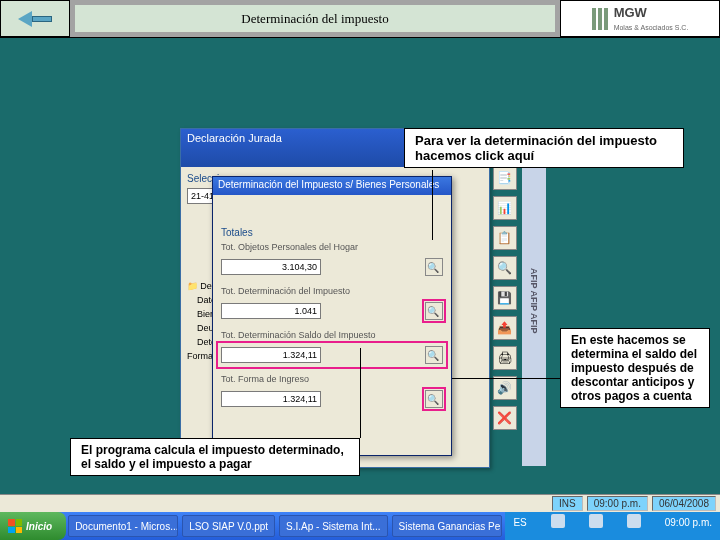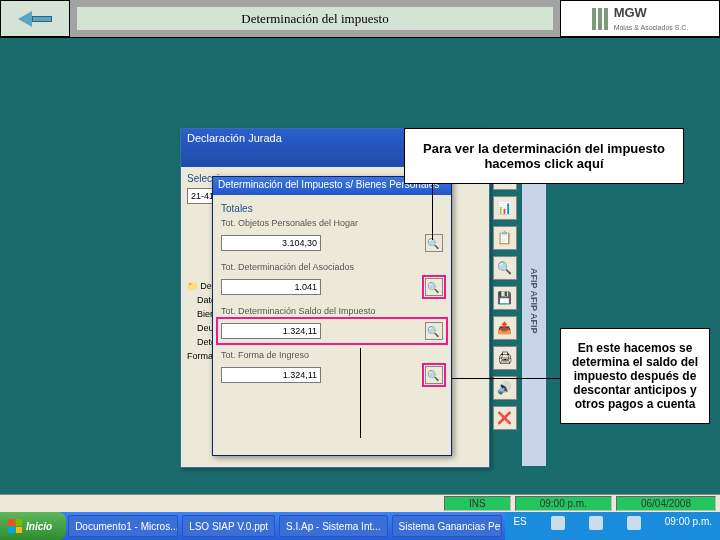--- a/index.html
+++ b/index.html
@@ -4,68 +4,68 @@
 <style>
   * { box-sizing: border-box; margin: 0; padding: 0; }
   body { width: 720px; height: 540px; font-family: Arial, sans-serif; background: #1a6b6b; overflow: hidden; position: relative; }
   
   .header-bar { display: flex; height: 38px; background: #fff; border-bottom: 1px solid #000; }
   .header-arrow-box { width: 70px; display: flex; align-items: center; justify-content: center; border: 1px solid #000; background: #d4e4d4; }
   .arrow-tail { width: 20px; height: 6px; background: #5aa5c4; border: 1px solid #2a6580; }
   .arrow-wrap { display: flex; align-items: center; }
   .arrow-head { width: 0; height: 0; border-top: 8px solid transparent; border-bottom: 8px solid transparent; border-right: 14px solid #5aa5c4; }
   
-  .header-title-box { flex: 1; display: flex; align-items: center; justify-content: center; background: #d4e4d4; border: 7px solid #a3a3a3; font-size: 13px; font-family: Garamond, serif; }
+  .header-title-box { flex: 1; display: flex; align-items: center; justify-content: center; background: #d4e4d4; border: 5px solid #a3a3a3; font-size: 13px; font-family: Garamond, serif; }
   .header-logo-box { width: 160px; display: flex; align-items: center; justify-content: center; background: #fff; border: 1px solid #000; gap: 6px; }
   .logo-bars { display: flex; gap: 2px; }
   .logo-bar { width: 4px; height: 22px; background: #7a9a7a; }
   .logo-text { font-size: 11px; color: #666; }
   .logo-text strong { font-size: 13px; color: #444; }
   
   .teal-body { position: absolute; top: 38px; left: 0; right: 0; bottom: 28px; background: #1a6b6b; }
   
   .parent-window { position: absolute; left: 180px; top: 90px; width: 310px; height: 340px; background: #ece9d8; border: 1px solid #3a6ea5; box-shadow: 2px 2px 4px rgba(0,0,0,0.3); }
   .parent-title { height: 38px; background: linear-gradient(#2b5fcf, #1e4ba8); color: #fff; font-size: 11px; padding: 3px 6px; }
   .parent-body { padding: 6px; font-size: 10px; color: #333; }
   .tree-area { position: absolute; left: 6px; top: 150px; width: 80px; font-size: 9px; line-height: 14px; }
   .tree-area div { white-space: nowrap; overflow: hidden; }
   .folder-icon::before { content: "📁"; font-size: 9px; margin-right: 2px; }
   
   .modal-window { position: absolute; left: 212px; top: 138px; width: 240px; height: 280px; background: #ece9d8; border: 1px solid #0a246a; box-shadow: 2px 2px 6px rgba(0,0,0,0.4); }
   .modal-title { height: 18px; background: linear-gradient(#3b77e0, #2456c7); color: #fff; font-size: 10px; padding: 2px 5px; }
   .modal-body { padding: 8px; font-size: 10px; color: #333; }
-  .modal-body .section-label { color: #1a4b8a; font-size: 10px; margin-bottom: 4px; }
+  .modal-body .section-label { color: #1a4b8a; font-size: 10px; margin-bottom: 4px; margin-top: 24px; }
   .field-row { display: flex; align-items: center; margin: 6px 0 10px 0; gap: 4px; justify-content: space-between; }
   .field-label { font-size: 9px; color: #555; margin-bottom: 2px; }
   .field-input { width: 100px; height: 16px; border: 1px solid #7a7a7a; background: #fff; font-size: 9px; text-align: right; padding: 1px 3px; }
   .field-btn { width: 18px; height: 18px; border: 1px solid #888; background: #ece9d8; display: flex; align-items: center; justify-content: center; font-size: 10px; cursor: pointer; }
   .pink-highlight { outline: 2px solid #e91e8c; outline-offset: 1px; }
   
   .side-toolbar { position: absolute; left: 493px; top: 98px; width: 26px; display: flex; flex-direction: column; gap: 6px; }
   .tb-btn { width: 24px; height: 24px; border: 1px solid #888; background: #ece9d8; display: flex; align-items: center; justify-content: center; font-size: 12px; cursor: pointer; }
   .afip-strip { position: absolute; left: 522px; top: 98px; width: 24px; height: 330px; background: #c8d4e8; display: flex; flex-direction: column; align-items: center; justify-content: space-around; font-size: 9px; color: #556; font-weight: bold; writing-mode: vertical-rl; text-orientation: mixed; }
   
-  .callout { position: absolute; background: #fff; border: 1.5px solid #000; padding: 12px 10px; font-size: 13px; font-weight: bold; text-align: center; z-index: 10; }
+  .callout { position: absolute; background: #fff; border: 1.5px solid #000; padding: 4px 10px; font-size: 13px; font-weight: bold; z-index: 10; }
   .callout-top { left: 404px; top: 90px; width: 280px; }
   .callout-bottom-left { left: 70px; top: 400px; width: 290px; font-size: 12px; }
   .callout-right { left: 560px; top: 290px; width: 150px; font-size: 12px; }
   
   .callout-line { position: absolute; background: #000; z-index: 5; }
   
   .taskbar { position: absolute; left: 0; right: 0; bottom: 0; height: 28px; background: linear-gradient(#3e82f7, #245edb); display: flex; align-items: center; font-size: 10px; color: #fff; }
   .start-btn { height: 28px; padding: 0 14px 0 8px; background: linear-gradient(#5eb85e, #2e8b2e); display: flex; align-items: center; gap: 4px; font-weight: bold; font-style: italic; border-radius: 0 8px 8px 0; cursor: pointer; }
   .win-flag { width: 14px; height: 14px; display: grid; grid-template-columns: 1fr 1fr; grid-template-rows: 1fr 1fr; gap: 1px; }
   .win-flag span:nth-child(1){background:#f25022;} .win-flag span:nth-child(2){background:#7fba00;}
   .win-flag span:nth-child(3){background:#00a4ef;} .win-flag span:nth-child(4){background:#ffb900;}
   .task-item { height: 22px; margin: 8px 2px; padding: 0 6px; background: #3a6fd8; border: 1px solid #2a55b0; display: flex; align-items: center; border-radius: 2px; cursor: pointer; max-width: 110px; overflow: hidden; white-space: nowrap; }
-  .tray { margin-left: auto; height: 28px; background: #1a8cde; padding: 4px 8px; display: flex; align-items: flex-start; gap: 24px; font-size: 10px; }
+  .tray { margin-left: auto; height: 28px; background: #1a8cde; padding: 12px 8px; display: flex; align-items: flex-end; gap: 24px; font-size: 10px; }
   .tray-icon { width: 14px; height: 14px; background: #cde; border-radius: 2px; }
   
   .statusbar { position: absolute; left: 0; right: 0; bottom: 28px; height: 18px; background: #ece9d8; border-top: 1px solid #888; display: flex; justify-content: flex-end; align-items: center; font-size: 10px; color: #333; padding: 0 4px; gap: 4px; }
-  .statusbar span { border: 1px inset #bbb; padding: 1px 24px; background: #22c55e; }
+  .statusbar span { border: 1px inset #bbb; padding: 1px 6px; background: #7dd3fc; }
 </style>
 </head>
 <body>
 
 <div class="header-bar">
   <div class="header-arrow-box">
     <div class="arrow-wrap">
       <div class="arrow-head"></div>
         <div class="arrow-tail"></div>
     </div>
@@ -109,21 +109,21 @@
       <div class="section-label">Totales</div>
 
       <div class="field-label">Tot. Objetos Personales del Hogar</div>
       <div class="field-row">
         <input class="field-input" value="3.104,30" style="">
         <div class="field-btn">
             <span>🔍</span>
           </div>
       </div>
 
-      <div class="field-label">Tot. Determinación del Asociados</div>
+      <div class="field-label">Tot. Determinación del Impuesto</div>
       <div class="field-row">
         <input class="field-input" value="1.041" style="">
         <div class="field-btn pink-highlight">
             <span>🔍</span>
           </div>
       </div>
 
       <div class="field-label">Tot. Determinación Saldo del Impuesto</div>
       <div class="field-row pink-highlight" style="outline-offset:3px">
         <input class="field-input" value="1.324,11" style="">
@@ -151,20 +151,21 @@
     <div class="tb-btn">💾</div>
     <div class="tb-btn">📤</div>
     <div class="tb-btn">🖨</div>
     <div class="tb-btn">🔊</div>
     <div class="tb-btn">❌</div>
   </div>
 
   <div class="afip-strip">AFIP  AFIP  AFIP</div>
 
   <div class="callout callout-top">Para ver la determinación del impuesto hacemos click aquí</div>
+  <div class="callout callout-bottom-left">El programa calcula el impuesto determinado, el saldo y el impuesto a pagar</div>
   <div class="callout callout-right">En este hacemos se determina el saldo del impuesto después de descontar anticipos y otros pagos a cuenta</div>
 
   <div class="callout-line" style="left:432px;top:132px;width:1px;height:70px"></div>
   <div class="callout-line" style="left:360px;top:310px;width:1px;height:90px"></div>
   <div class="callout-line" style="left:452px;top:340px;width:108px;height:1px"></div>
 
 </div>
 
 <div class="statusbar">
   <span>INS</span>

